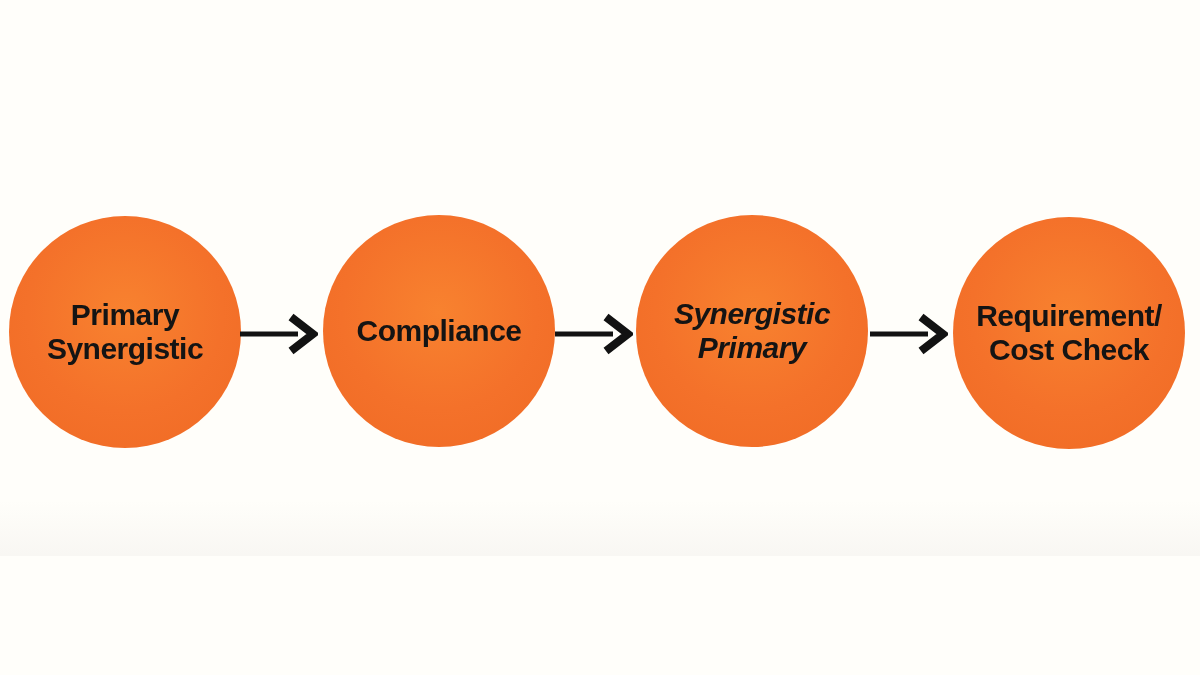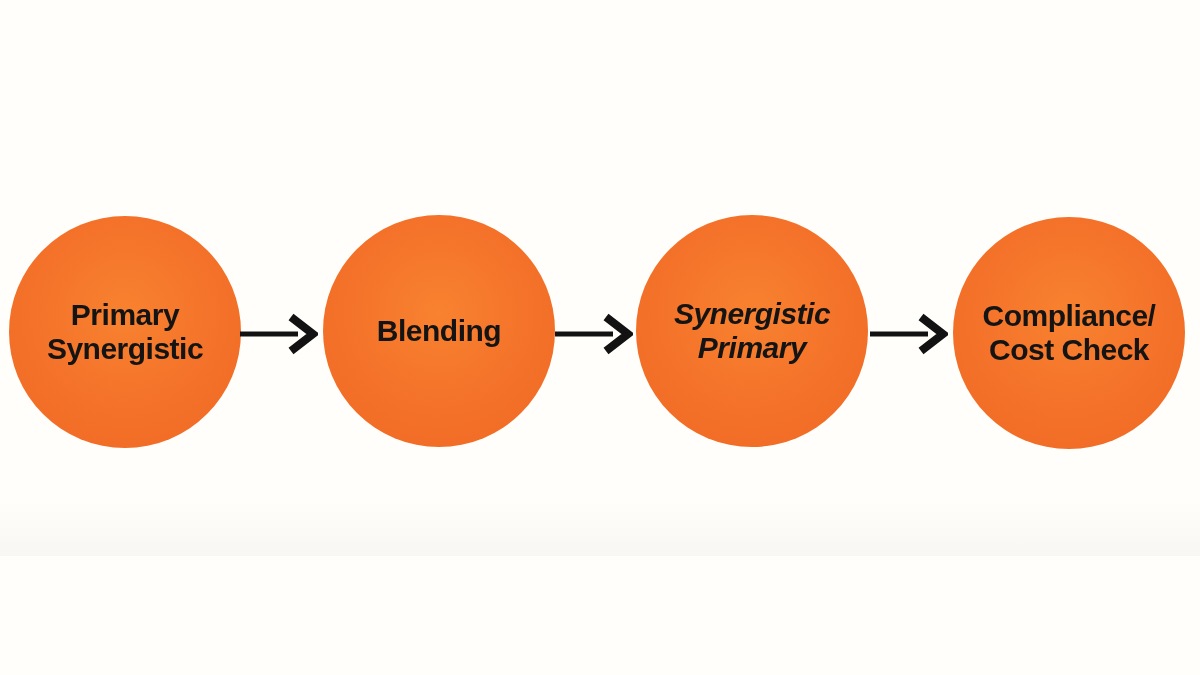--- a/index.html
+++ b/index.html
@@ -72,21 +72,21 @@
     </div>
   </div>
 
   <svg class="arrow a1" viewBox="0 0 80 44" aria-hidden="true">
     <line x1="2" y1="22" x2="60" y2="22" stroke="currentColor" stroke-width="5"></line>
     <polyline points="53,5 75,22 53,39" fill="none" stroke="currentColor" stroke-width="8" stroke-linejoin="miter"></polyline>
   </svg>
 
   <div class="node n2">
     <div class="node-label">
-      <span>Blending</span>
+      <span>Compliance</span>
     </div>
   </div>
 
   <svg class="arrow a2" viewBox="0 0 80 44" aria-hidden="true">
     <line x1="2" y1="22" x2="60" y2="22" stroke="currentColor" stroke-width="5"></line>
     <polyline points="53,5 75,22 53,39" fill="none" stroke="currentColor" stroke-width="8" stroke-linejoin="miter"></polyline>
   </svg>
 
   <div class="node n3">
     <div class="node-label">
@@ -95,18 +95,18 @@
     </div>
   </div>
 
   <svg class="arrow a3" viewBox="0 0 80 44" aria-hidden="true">
     <line x1="2" y1="22" x2="60" y2="22" stroke="currentColor" stroke-width="5"></line>
     <polyline points="53,5 75,22 53,39" fill="none" stroke="currentColor" stroke-width="8" stroke-linejoin="miter"></polyline>
   </svg>
 
   <div class="node n4">
     <div class="node-label">
-      <span>Compliance/</span>
+      <span>Requirement/</span>
       <span>Cost Check</span>
     </div>
   </div>
 
 </div>
 
 </body></html>

